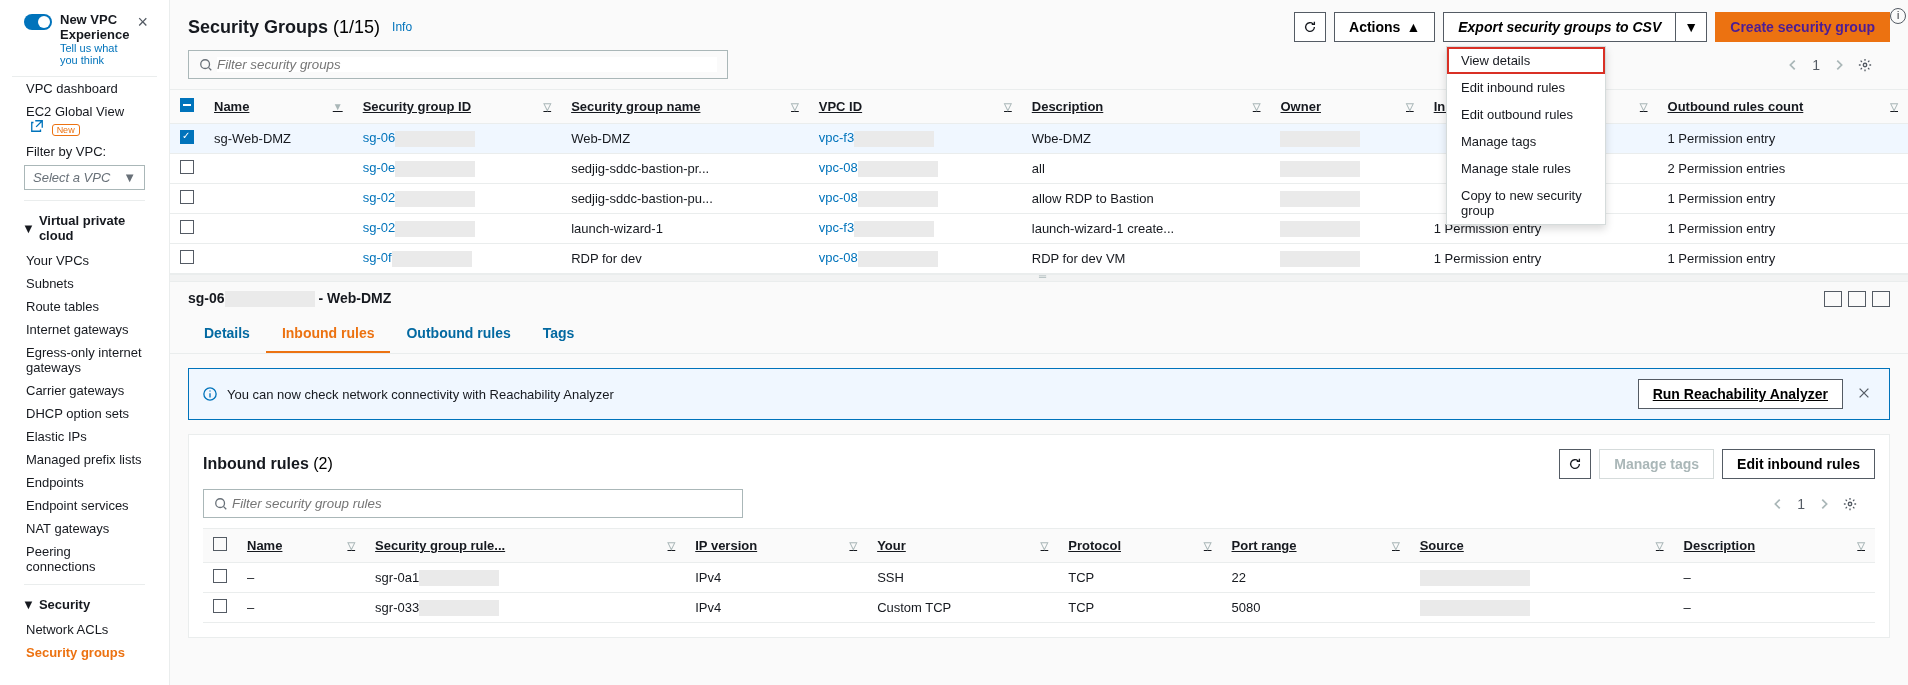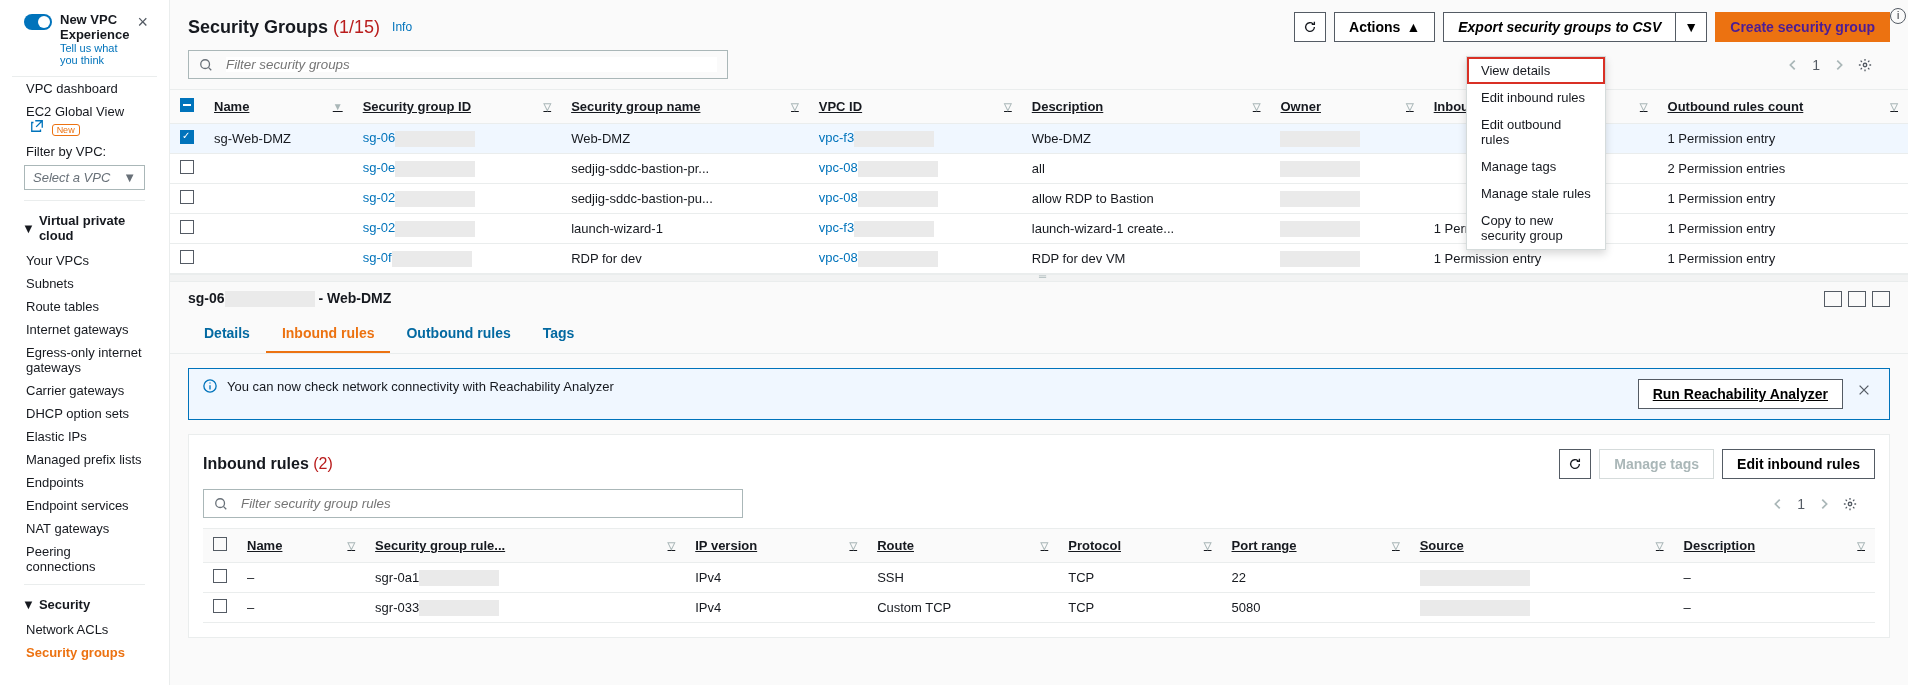--- a/index.html
+++ b/index.html
@@ -18,33 +18,33 @@
 .sb-head { display: flex; align-items: center; gap: 4px; font-weight: 700; font-size: 13px; padding: 6px 10px; cursor: pointer; }
 .sb-filter-label { font-size: 13px; padding: 4px 14px 4px; }
 .sb-select { margin: 2px 12px 10px; border: 1px solid #aab7b8; padding: 4px 8px; font-size: 13px; font-style: italic; color: #687078; display: flex; justify-content: space-between; align-items: center; cursor: pointer; }
 .badge-new { background: #fff; border: 1px solid #ec7211; color: #ec7211; font-size: 9px; padding: 0 4px; border-radius: 3px; margin-left: 4px; }
 .ext-icon { margin-left: 4px; }
 .hr { height: 1px; background: #eaeded; margin: 6px 12px; }
 
 .main { flex: 1; display: flex; flex-direction: column; background: #fafafa; overflow: hidden; }
 .m-head { padding: 12px 18px 8px; display: flex; align-items: center; gap: 12px; }
 .m-title { font-size: 18px; font-weight: 700; }
-.m-count { font-weight: 400; color: #b91c1c; }
+.m-count { font-weight: 400; color: #000000; }
 .m-info { color: #0073bb; font-size: 12px; cursor: pointer; }
 .m-actions { margin-left: auto; display: flex; gap: 8px; position: relative; }
 .btn { border: 1px solid #545b64; background: #fff; padding: 4px 14px; font-size: 14px; font-weight: 700; cursor: pointer; display: flex; align-items: center; gap: 6px; height: 30px; }
 .btn.icon-only { padding: 4px 8px; width: 32px; justify-content: center; }
 .btn.primary { background: #ec7211; border-color: #ec7211; color: #4c1d95; }
 .btn-group { display: flex; }
 .btn-group .btn:not(:last-child) { border-right: none; font-style: italic; }
-.dropdown-menu { position: absolute; top: 44px; right: 284px; width: 140px; background: #fff; border: 1px solid #d5dbdb; box-shadow: 0 4px 8px rgba(0,0,0,0.15); z-index: 100; }
+.dropdown-menu { position: absolute; top: 34px; right: 284px; width: 160px; background: #fff; border: 1px solid #d5dbdb; box-shadow: 0 4px 8px rgba(0,0,0,0.15); z-index: 100; }
 .dd-item { padding: 6px 14px; font-size: 13px; cursor: pointer; }
 .dd-item.hl { outline: 2px solid #d93025; outline-offset: -2px; }
 .search-wrap { padding: 0 18px 10px; }
-.search { width: 540px; border: 1px solid #aab7b8; padding: 6px 10px; display: flex; align-items: center; gap: 13px; font-size: 13px; }
+.search { width: 540px; border: 1px solid #aab7b8; padding: 6px 10px; display: flex; align-items: center; gap: 4px; font-size: 13px; }
 .search input { border: none; outline: none; flex: 1; font-style: italic; color: #687078; }
 .pager { display: flex; align-items: center; gap: 12px; padding: 4px 18px; justify-content: flex-end; }
 .pager svg, .pager span { color: #545b64; }
 .table { width: 100%; border-collapse: collapse; }
 .table th { text-align: left; font-weight: 700; font-size: 13px; padding: 8px 10px; border-top: 1px solid #eaeded; border-bottom: 1px solid #eaeded; background: #fafafa; }
 .table td { padding: 6px 10px; font-size: 13px; border-bottom: 1px solid #eaeded; background: #fff; }
 .table tr.sel td { background: #f0f7ff; }
 .table .link { color: #0073bb; cursor: pointer; }
 .th-sort { display: flex; align-items: center; justify-content: space-between; text-decoration: underline; }
 .chk { width: 14px; height: 14px; border: 1px solid #545b64; display: inline-block; cursor: pointer; }
@@ -59,21 +59,21 @@
 
 .detail-head { padding: 8px 18px; display: flex; align-items: center; justify-content: space-between; }
 .detail-title { font-weight: 700; font-size: 14px; }
 .view-icons { display: flex; gap: 6px; }
 .vi { width: 18px; height: 16px; border: 1px solid #545b64; cursor: pointer; }
 
 .tabs { display: flex; border-bottom: 1px solid #eaeded; padding: 0 18px; }
 .tab { padding: 10px 16px; font-size: 14px; font-weight: 700; color: #0369a1; cursor: pointer; border-bottom: 2px solid transparent; }
 .tab.active { color: #ec7211; border-bottom-color: #ec7211; }
 
-.alert { margin: 14px 18px; border: 1px solid #0073bb; background: #f0f7ff; padding: 10px 14px; display: flex; gap: 10px; font-size: 13px; }
+.alert { margin: 14px 18px; border: 1px solid #0073bb; background: #f0f7ff; padding: 10px 14px; display: flex; align-items: center; gap: 10px; font-size: 13px; }
 .alert .btn { margin-left: auto; font-weight: 700; text-decoration: underline; }
 .alert-close { cursor: pointer; padding: 4px; }
 
 .panel { margin: 0 18px 14px; border: 1px solid #eaeded; background: #fff; padding: 14px; }
 .panel-head { display: flex; align-items: center; gap: 12px; }
 .panel-title { font-size: 16px; font-weight: 700; }
 .panel-actions { margin-left: auto; display: flex; gap: 8px; }
 .btn.disabled { color: #aab7b8; border-color: #d5dbdb; cursor: not-allowed; }
 
 .help-bubble { position: absolute; right: 2px; top: 8px; width: 16px; height: 16px; border: 1px solid #545b64; border-radius: 50%; font-size: 10px; text-align: center; line-height: 14px; cursor: pointer; }
@@ -400,21 +400,21 @@
                 </div>
               </th>
               <th>
                 <div class="th-sort">
                   <span>IP version</span>
                   <span style="font-size:10px;color:#aab7b8">▽</span>
                 </div>
               </th>
               <th>
                 <div class="th-sort">
-                  <span>Route</span>
+                  <span>Your</span>
                   <span style="font-size:10px;color:#aab7b8">▽</span>
                 </div>
               </th>
               <th>
                 <div class="th-sort">
                   <span>Protocol</span>
                   <span style="font-size:10px;color:#aab7b8">▽</span>
                 </div>
               </th>
               <th>

